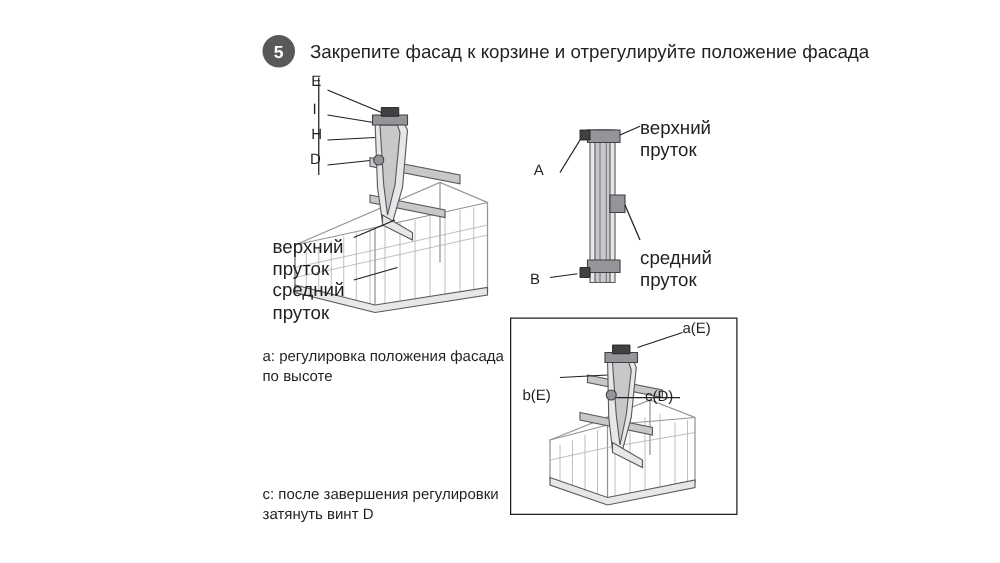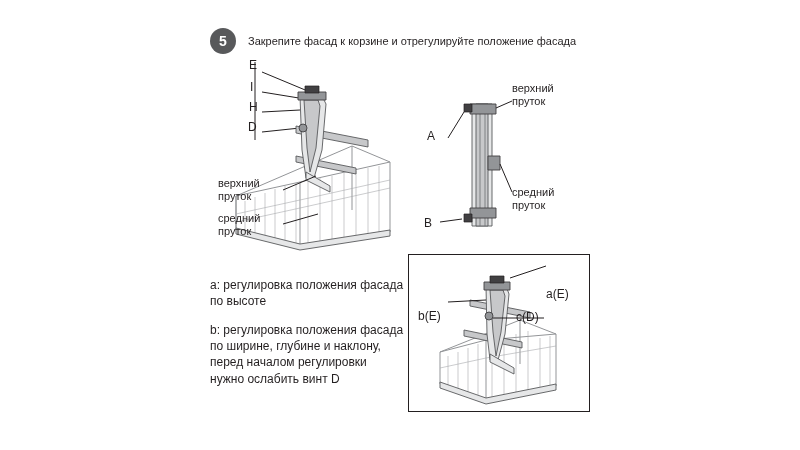--- a/index.html
+++ b/index.html
@@ -38,34 +38,35 @@
     background: #58595b;
     color: #ffffff;
     font-size: 14px;
     font-weight: bold;
     display: flex;
     align-items: center;
     justify-content: center;
     line-height: 1;
   }
   #step-title {
-    font-size: 11px;
+    font-size: 15px;
     color: #231f20;
     white-space: nowrap;
   }
   
   .lbl {
     position: absolute;
     font-size: 12px;
     color: #231f20;
     white-space: pre;
     line-height: 1.18;
   }
   .lbl.small {
-    font-size: 11px;
+    font-size: 15px;
+    margin-top: 12px;
   }
   .note {
     position: absolute;
     font-size: 12px;
     color: #231f20;
     line-height: 1.35;
     white-space: pre-line;
   }
   .panel {
     position: absolute;
@@ -263,24 +264,22 @@
   <div class="lbl small" style="left:218px; top:212px; text-align:left;">средний
 пруток</div>
 
   <div class="lbl small" style="left:512px; top:82px;">верхний
 пруток</div>
   <div class="lbl small" style="left:512px; top:186px;">средний
 пруток</div>
   <div class="lbl" style="left:427px; top:129px;">A</div>
   <div class="lbl" style="left:424px; top:216px;">B</div>
 
-  <div class="lbl" style="left:546px; top:255px;margin-top:32px;">a(E)</div>
+  <div class="lbl" style="left:546px; top:255px;">a(E)</div>
   <div class="lbl" style="left:418px; top:293px;margin-top:16px;">b(E)</div>
   <div class="lbl" style="left:516px; top:310px;">c(D)</div>
 
   <div class="note" style="left:210px; top:277px; width:195px;">a: регулировка положения фасада
     по высоте</div>
-  <div class="note" style="left:210px; top:322px; width:200px;">b: регулировка положения фасада
-    по ширине, глубине и наклону,
-    перед началом регулировки
-    нужно ослабить винт D</div>
+  <div class="note" style="left:210px; top:387px; width:200px;">c: после завершения регулировки
+    затянуть винт D</div>
 
 </div>
 
 </body></html>

